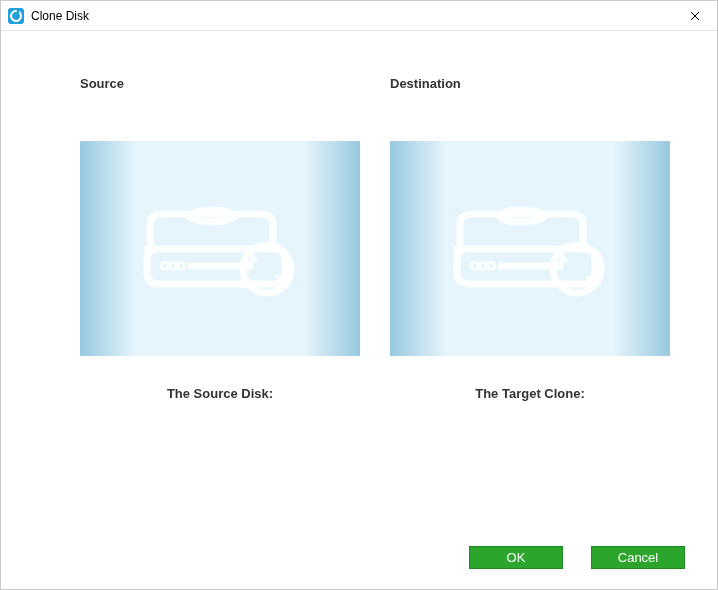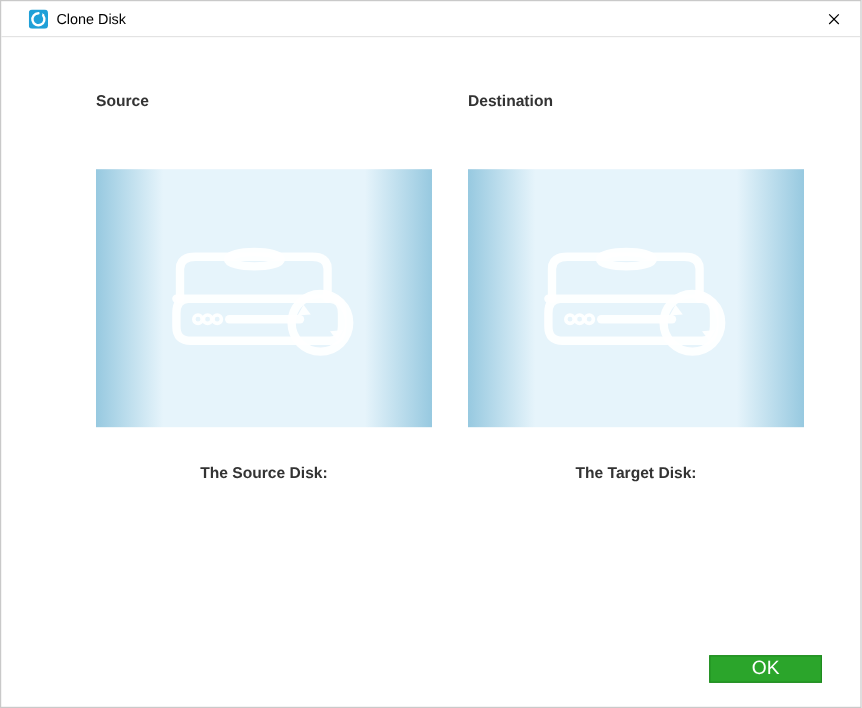--- a/index.html
+++ b/index.html
@@ -9,21 +9,21 @@
     font-family: "Segoe UI", Tahoma, Arial, sans-serif;
     background:#fff;
     border:1px solid #c9c9c9;
     overflow:hidden;
   }
   
   .titlebar {
     height:30px;
     display:flex;
     align-items:center;
-    padding-left:22px;
+    padding-left:6px;
     border-bottom:1px solid #e3e3e3;
   }
   .app-icon {
     width:18px; height:18px;
     display:flex; align-items:center; justify-content:center;
     margin-right:6px;
   }
   .title-text {
     font-size:12px;
     color:#000;
@@ -86,21 +86,21 @@
     right:32px;
     bottom:20px;
     display:flex;
     gap:28px;
   }
   .btn {
     width:94px; height:23px;
     background:#2ba52b;
     border:1px solid #1f8a1f;
     color:#fff;
-    font-size:16px;
+    font-size:13px;
     display:flex; align-items:center; justify-content:center;
     cursor:pointer;
   }
 </style>
 </head>
 <body>
 
 <div class="titlebar">
   <span class="app-icon">
     <svg width="16" height="16" viewBox="0 0 16 16">
@@ -154,20 +154,21 @@
             <line x1="56" y1="72" x2="115" y2="72"></line>
             <circle cx="30" cy="72" r="1.5"></circle>
             <circle cx="38" cy="72" r="1.5"></circle>
             <circle cx="46" cy="72" r="1.5"></circle>
             <circle cx="132" cy="75" r="24"></circle>
             <path d="M118 60 l-5 9 l11 -1 z" fill="rgba(255,255,255,0.92)" stroke="none"></path>
             <path d="M146 90 l5 -9 l-11 1 z" fill="rgba(255,255,255,0.92)" stroke="none"></path>
           </g>
         </svg>
       </div>
-      <div class="sub-header">The Target Disk:</div>
+      <div class="sub-header">The Target Clone:</div>
     </div>
   </div>
 
   <div class="buttons">
     <div class="btn">OK</div>
+    <div class="btn">Cancel</div>
   </div>
 </div>
 
 </body></html>

